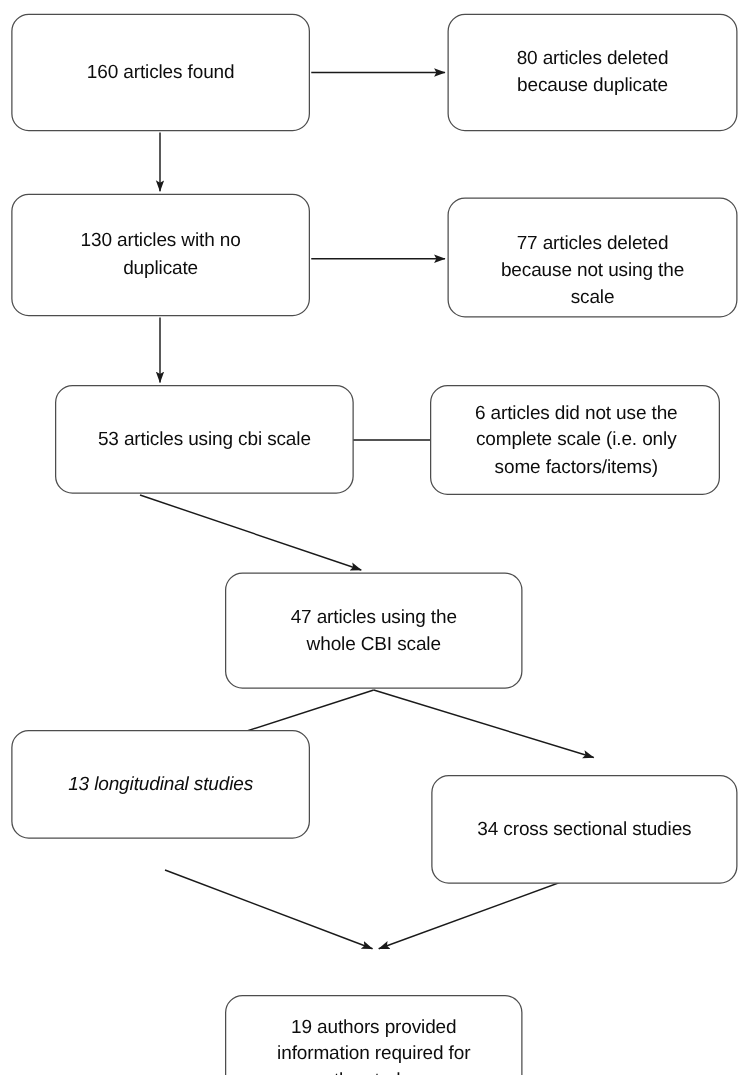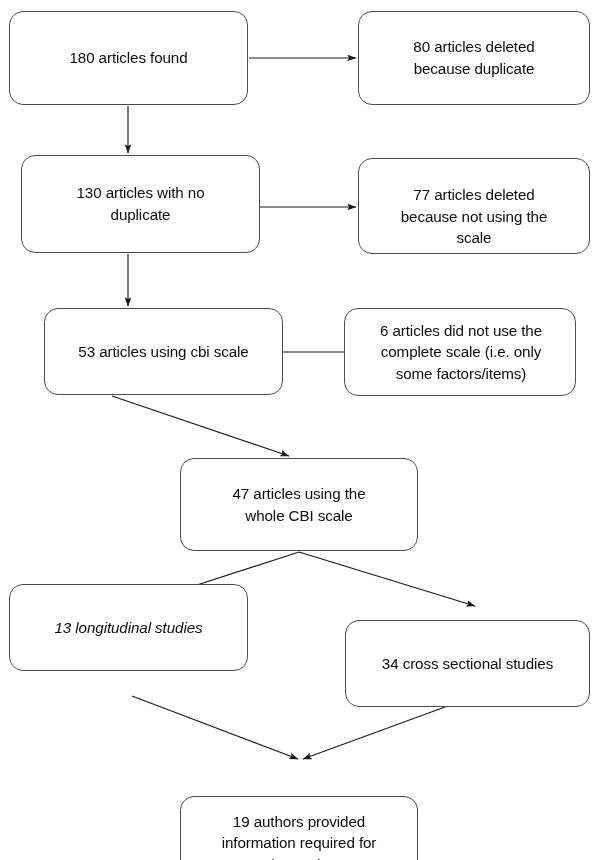--- a/index.html
+++ b/index.html
@@ -44,21 +44,21 @@
     letter-spacing: -0.1px;
   }
   .flow-box .box-text {
     display: block;
     width: 100%;
     white-space: pre-line;
   }
   
   #box-found           { left: 9px;   top: 11px;  width: 239px; height: 94px; }
   #box-deleted-dup     { left: 358px; top: 11px;  width: 232px; height: 94px; }
-  #box-no-duplicate    { left: 21px;   top: 155px; width: 239px; height: 98px; }
+  #box-no-duplicate    { left: 9px;   top: 155px; width: 239px; height: 98px; }
   #box-deleted-scale   { left: 358px; top: 158px; width: 232px; height: 96px; align-items: flex-end; }
   #box-cbi-scale       { left: 9px;   top: 308px; width: 239px; height: 87px; margin-left: 35px; }
   #box-not-complete    { left: 344px; top: 308px; width: 232px; height: 88px; padding-left: 12px; }
   #box-whole-cbi       { left: 180px; top: 458px; width: 238px; height: 93px; text-align: center; }
   #box-longitudinal    { left: 9px;   top: 584px; width: 239px; height: 87px; font-style: italic; }
   #box-cross-sectional { left: 345px; top: 620px; width: 245px; height: 87px; }
   #box-authors         { left: 180px; top: 796px; width: 238px; height: 94px; }
 </style>
 </head>
 <body>
@@ -87,21 +87,21 @@
     <line x1="299" y1="552" x2="132" y2="606" stroke="#1a1a1a" stroke-width="1.15" marker-end="url(#arrowhead)"></line>
 
     <line x1="299" y1="552" x2="475" y2="606" stroke="#1a1a1a" stroke-width="1.15" marker-end="url(#arrowhead)"></line>
 
     <line x1="132" y1="696" x2="298" y2="759" stroke="#1a1a1a" stroke-width="1.15" marker-end="url(#arrowhead)"></line>
 
     <line x1="475" y1="696" x2="303" y2="759" stroke="#1a1a1a" stroke-width="1.15" marker-end="url(#arrowhead)"></line>
   </svg>
 
   <div class="flow-box" id="box-found">
-    <span class="box-text">180 articles found</span>
+    <span class="box-text">160 articles found</span>
   </div>
 
   <div class="flow-box" id="box-deleted-dup">
     <span class="box-text">80 articles deleted
 because duplicate</span>
   </div>
 
   <div class="flow-box" id="box-no-duplicate">
     <span class="box-text">130 articles with no
 duplicate</span>

